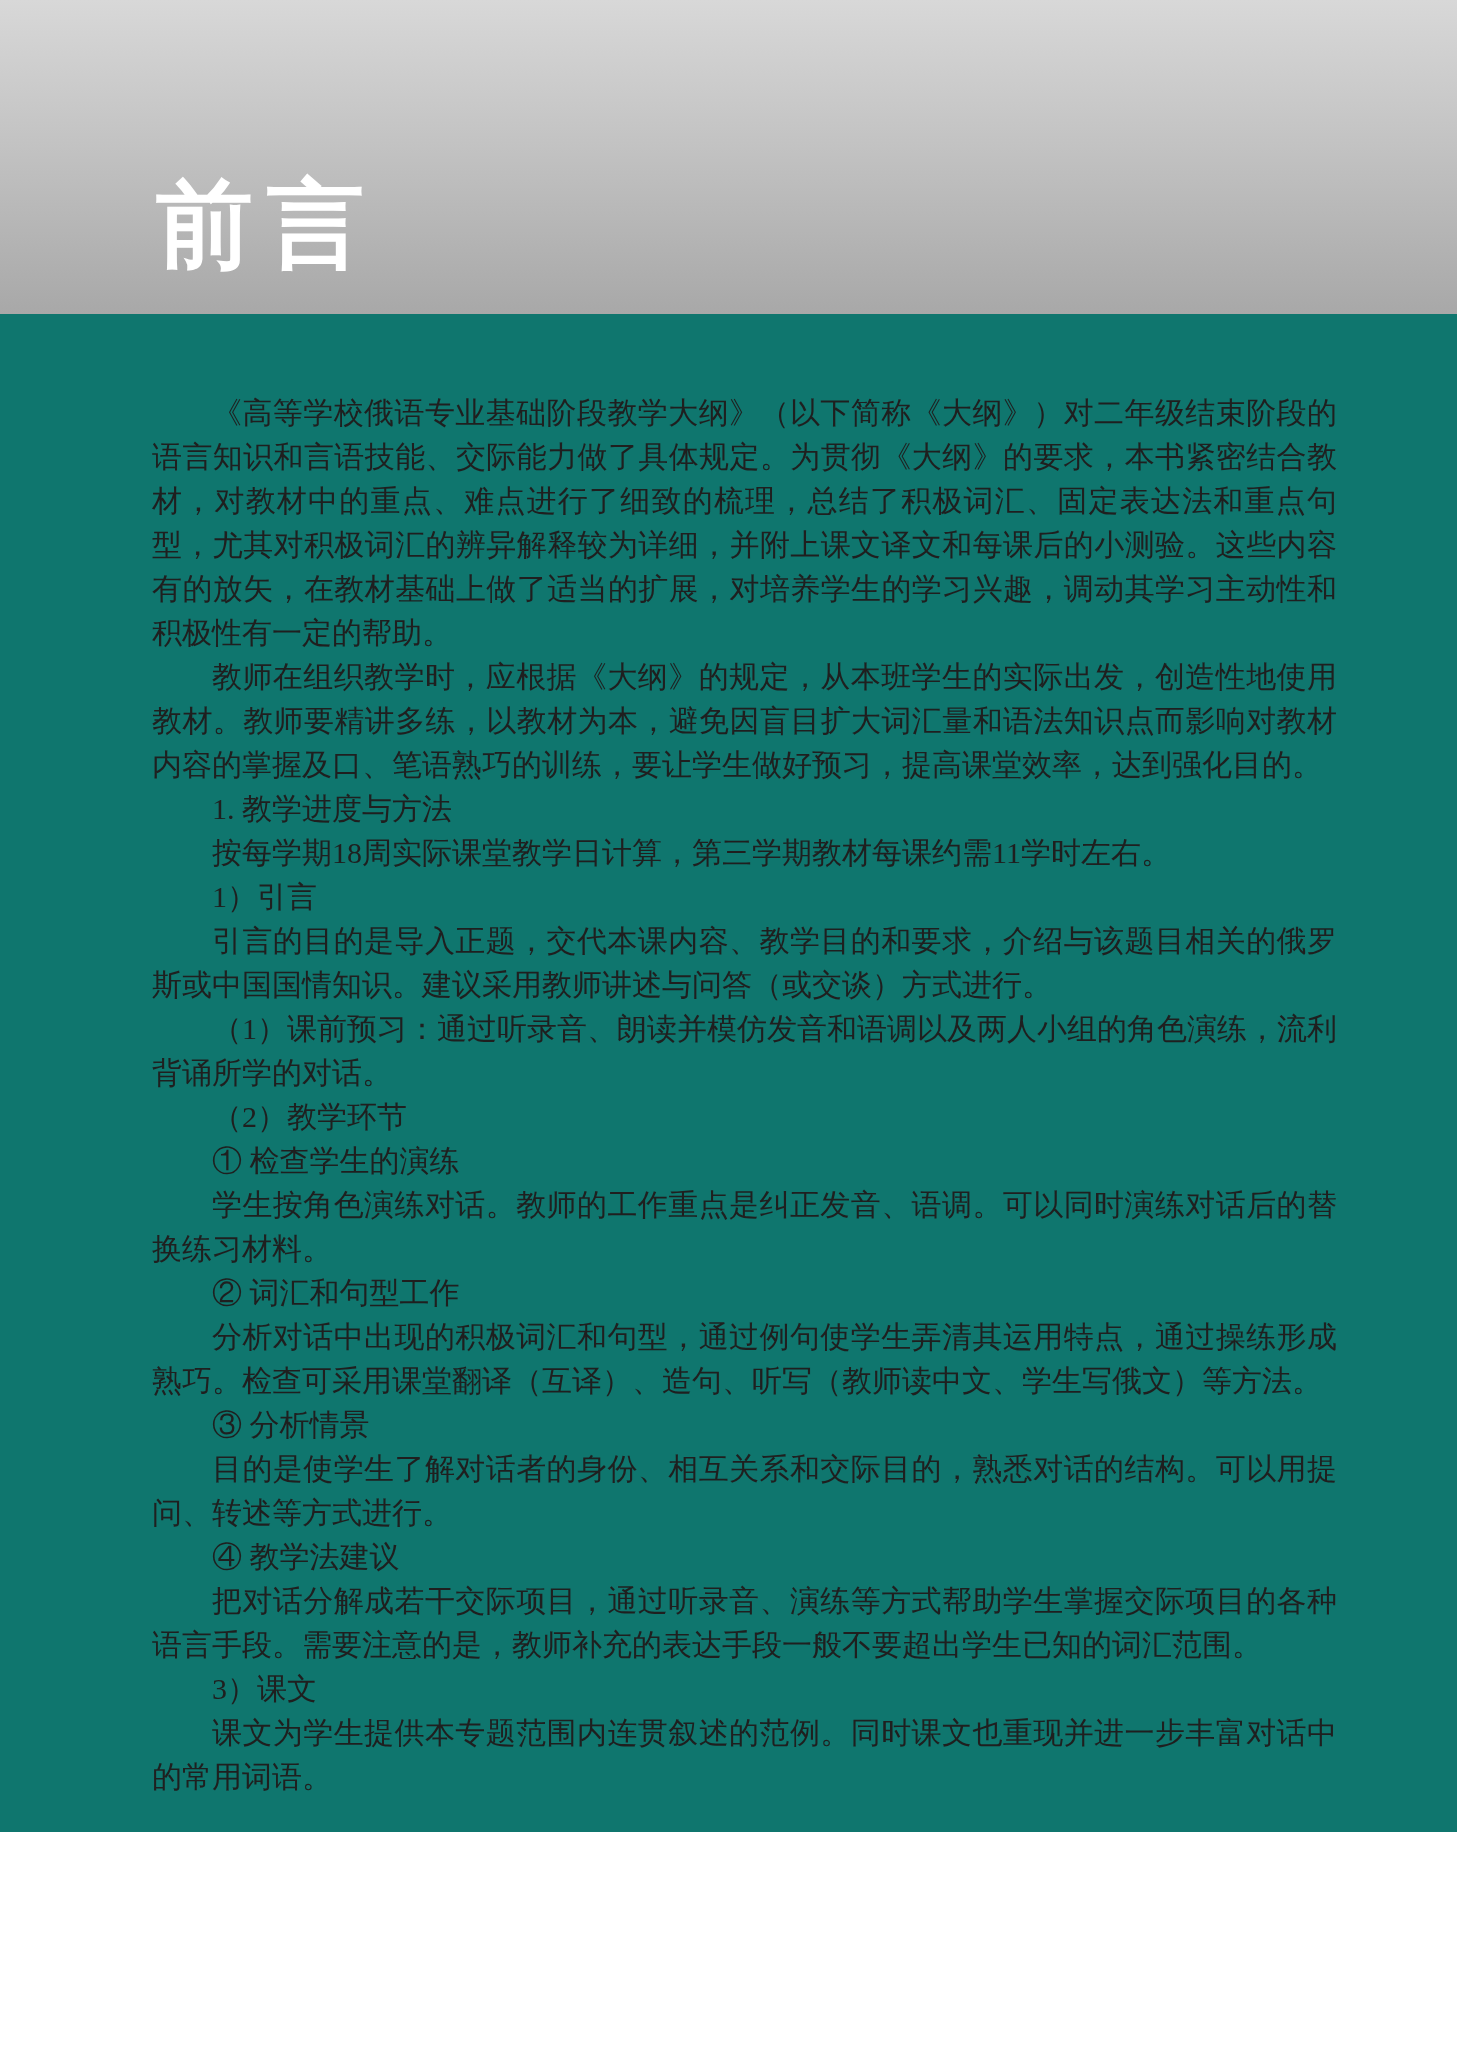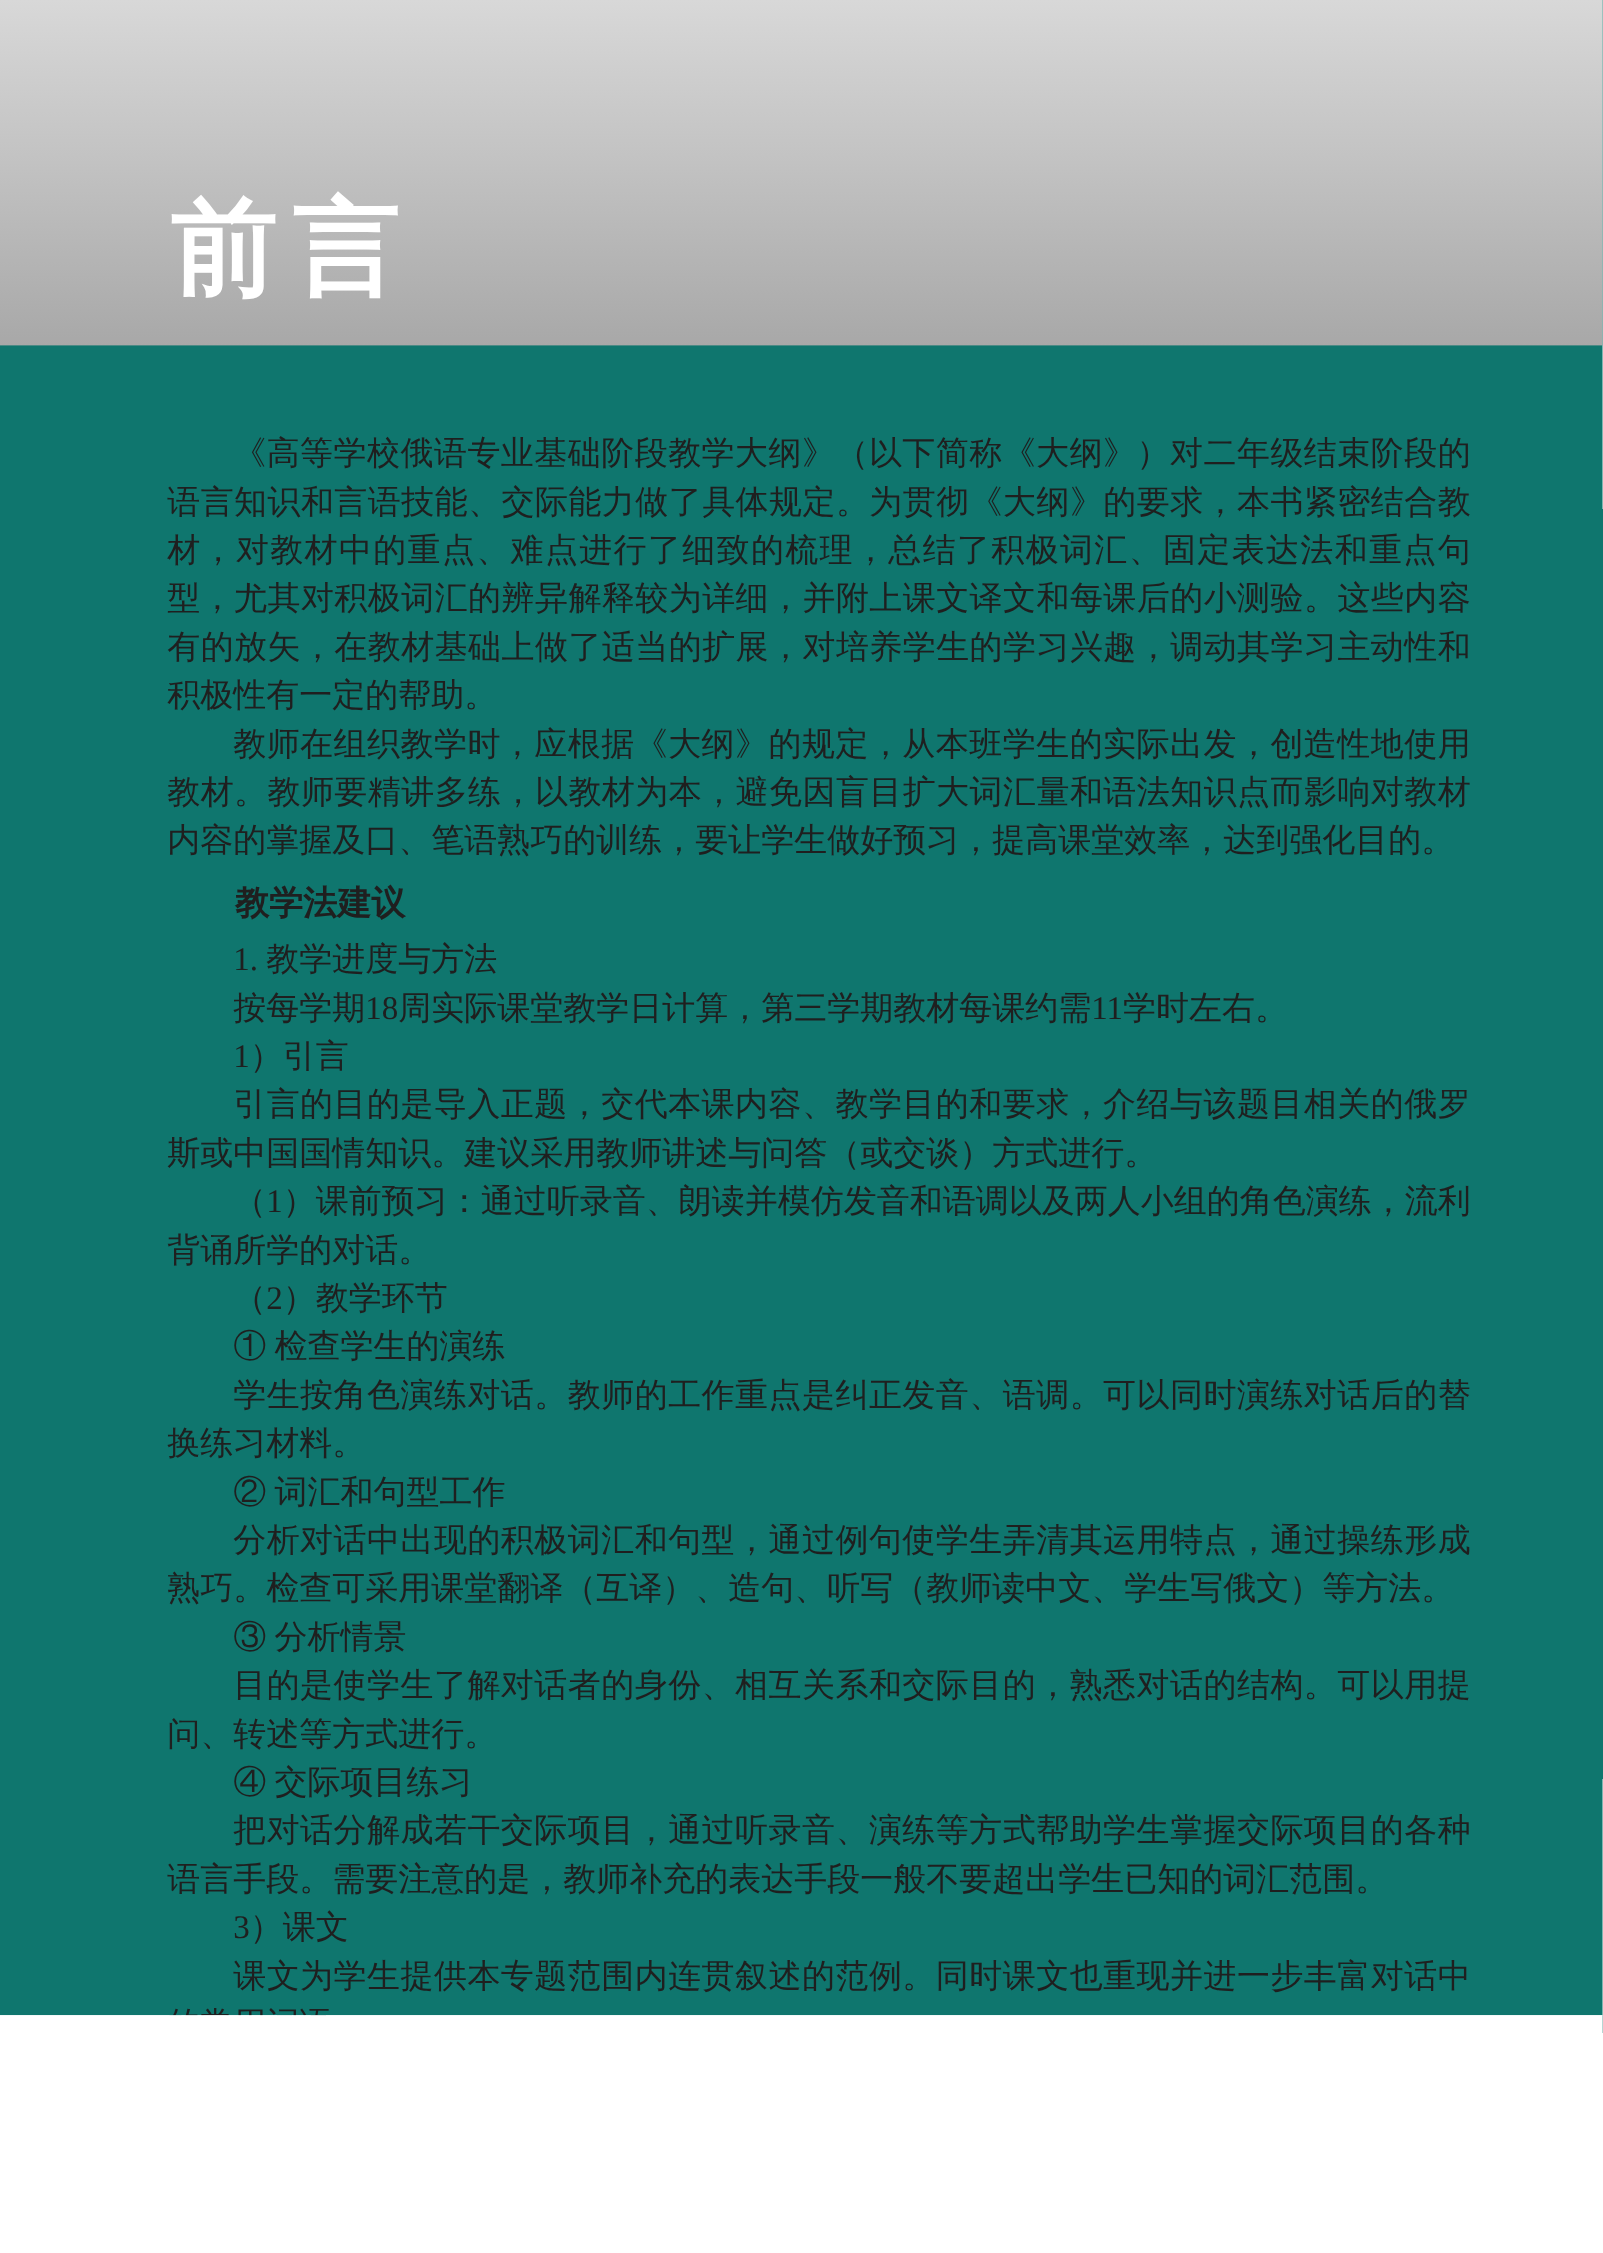--- a/index.html
+++ b/index.html
@@ -79,34 +79,33 @@
 
 <div class="page">
 
   <header class="banner">
     <h1 class="banner-title">前言</h1>
   </header>
 
   <main class="content">
     <p>《高等学校俄语专业基础阶段教学大纲》（以下简称《大纲》）对二年级结束阶段的语言知识和言语技能、交际能力做了具体规定。为贯彻《大纲》的要求，本书紧密结合教材，对教材中的重点、难点进行了细致的梳理，总结了积极词汇、固定表达法和重点句型，尤其对积极词汇的辨异解释较为详细，并附上课文译文和每课后的小测验。这些内容有的放矢，在教材基础上做了适当的扩展，对培养学生的学习兴趣，调动其学习主动性和积极性有一定的帮助。</p>
     <p>教师在组织教学时，应根据《大纲》的规定，从本班学生的实际出发，创造性地使用教材。教师要精讲多练，以教材为本，避免因盲目扩大词汇量和语法知识点而影响对教材内容的掌握及口、笔语熟巧的训练，要让学生做好预习，提高课堂效率，达到强化目的。</p>
-    <p class="para-heading">教学法建议</p>
     <p>1. 教学进度与方法</p>
     <p>按每学期18周实际课堂教学日计算，第三学期教材每课约需11学时左右。</p>
     <p>1）引言</p>
     <p>引言的目的是导入正题，交代本课内容、教学目的和要求，介绍与该题目相关的俄罗斯或中国国情知识。建议采用教师讲述与问答（或交谈）方式进行。</p>
     <p>（1）课前预习：通过听录音、朗读并模仿发音和语调以及两人小组的角色演练，流利背诵所学的对话。</p>
     <p>（2）教学环节</p>
     <p>① 检查学生的演练</p>
     <p>学生按角色演练对话。教师的工作重点是纠正发音、语调。可以同时演练对话后的替换练习材料。</p>
     <p>② 词汇和句型工作</p>
     <p>分析对话中出现的积极词汇和句型，通过例句使学生弄清其运用特点，通过操练形成熟巧。检查可采用课堂翻译（互译）、造句、听写（教师读中文、学生写俄文）等方法。</p>
     <p>③ 分析情景</p>
     <p>目的是使学生了解对话者的身份、相互关系和交际目的，熟悉对话的结构。可以用提问、转述等方式进行。</p>
-    <p>④ 交际项目练习</p>
+    <p>④ 教学法建议</p>
     <p>把对话分解成若干交际项目，通过听录音、演练等方式帮助学生掌握交际项目的各种语言手段。需要注意的是，教师补充的表达手段一般不要超出学生已知的词汇范围。</p>
     <p>3）课文</p>
     <p>课文为学生提供本专题范围内连贯叙述的范例。同时课文也重现并进一步丰富对话中的常用词语。</p>
   </main>
 
   <div class="page-number">1</div>
 
   <svg class="swoosh" viewBox="0 0 235 40" aria-hidden="true">
     <defs>
       <linearGradient id="swGrad" x1="0" y1="0" x2="1" y2="1">

